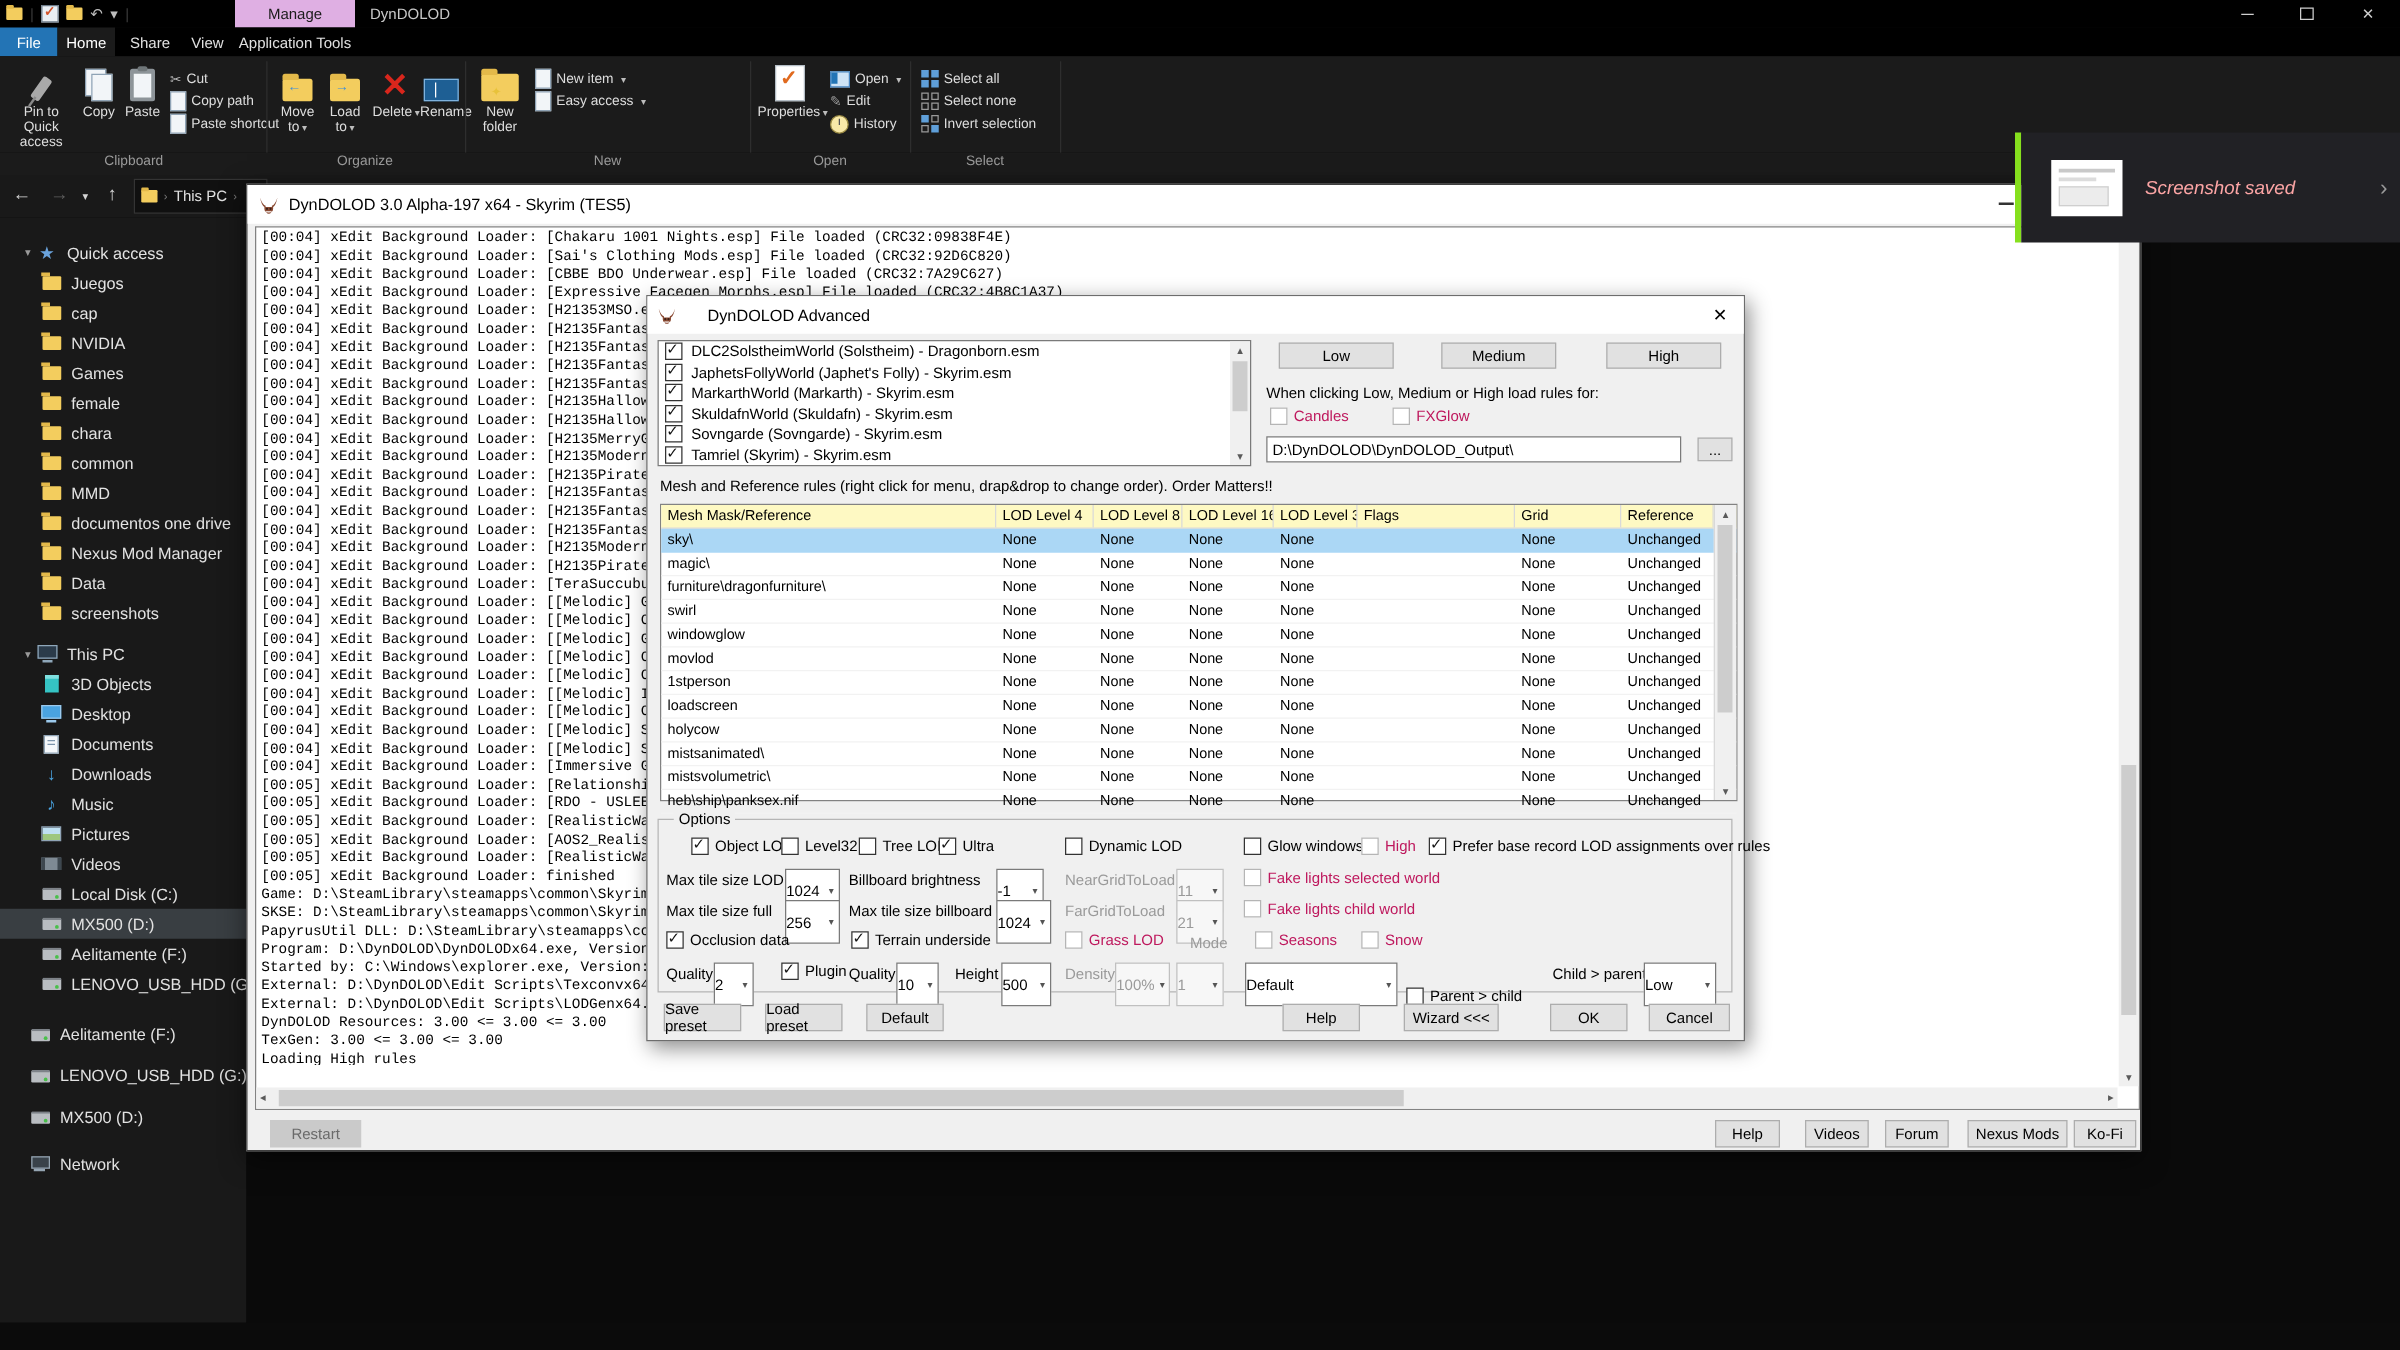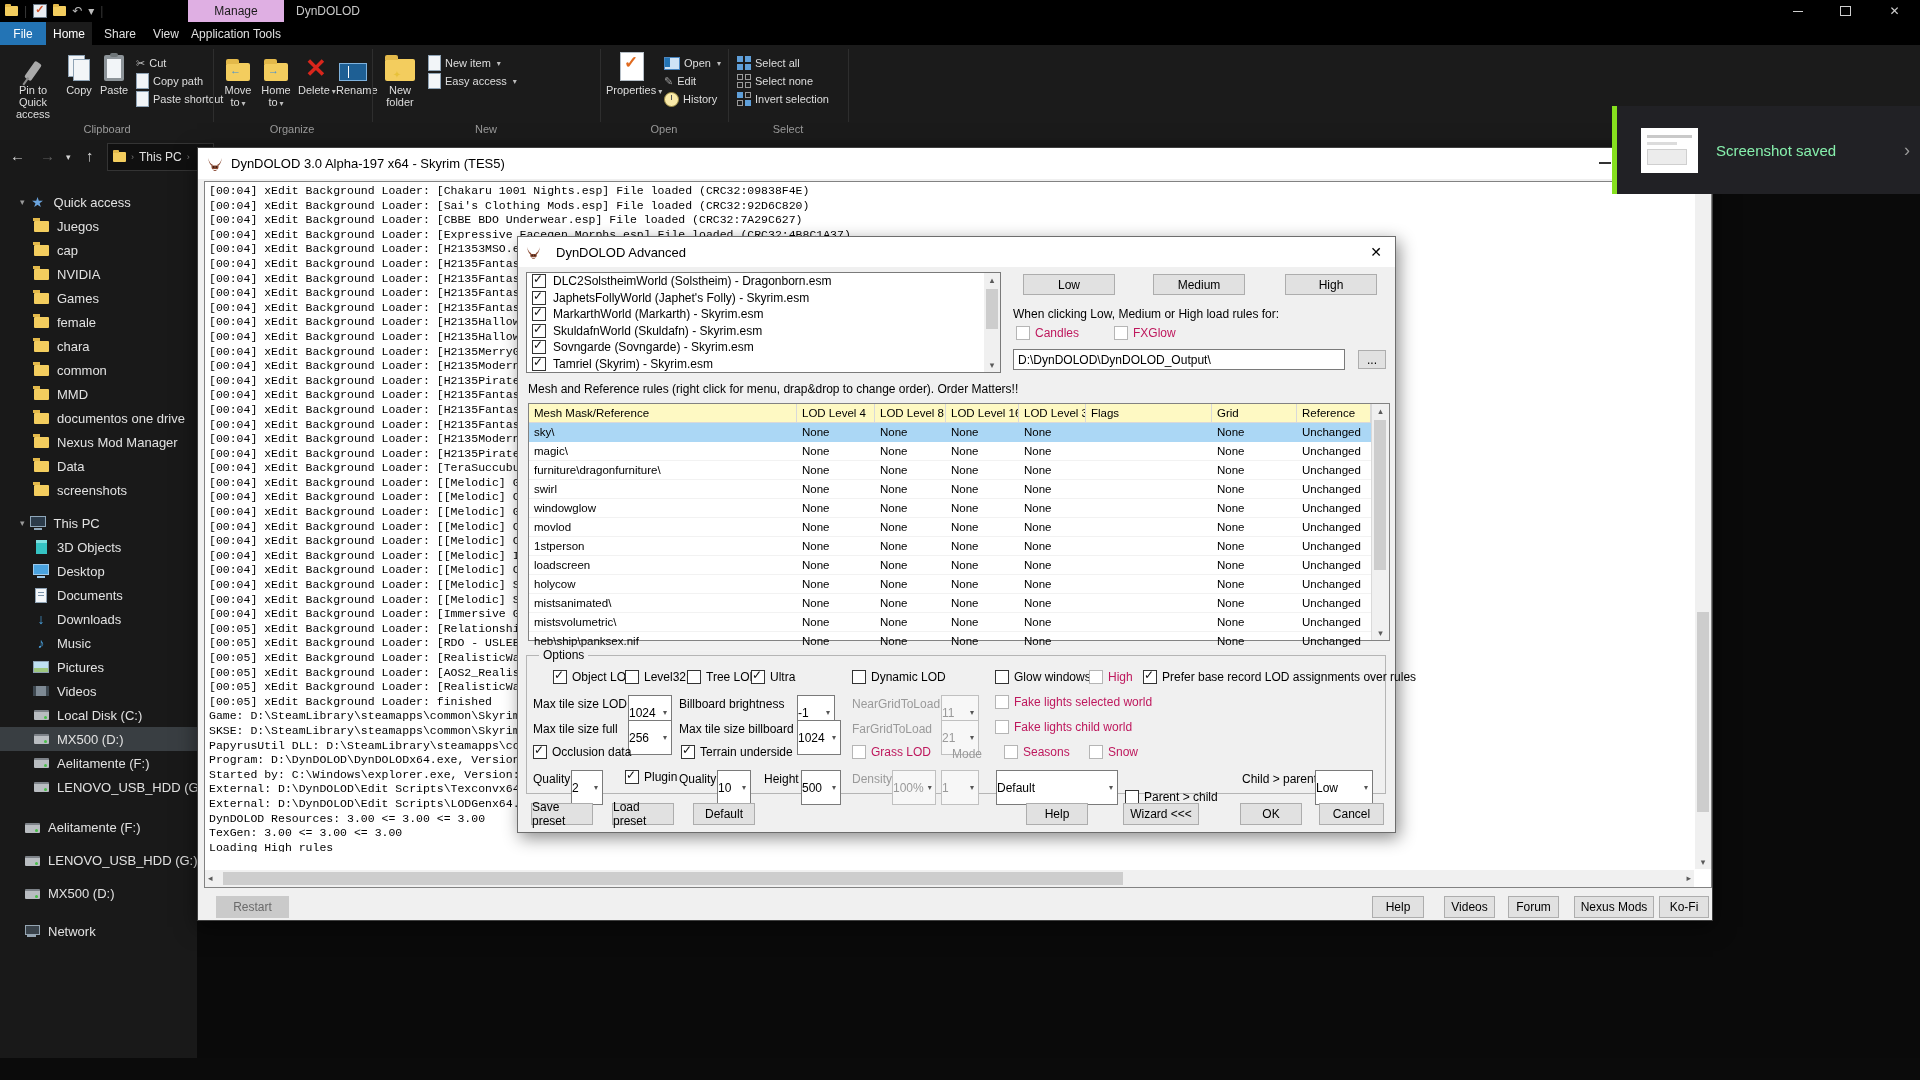--- a/index.html
+++ b/index.html
@@ -122,21 +122,21 @@
   .vscroll{position:absolute;background:#f0f0f0;}
   .hscroll{position:absolute;background:#f0f0f0;}
   .sarrow{position:absolute;color:#5a5a5a;font-size:9px;width:100%;text-align:center;}
   .thumb{position:absolute;background:#cdcdcd;}
   #win-restart{position:absolute;left:18px;top:748px;width:73px;height:22px;background:#cacaca;color:#6a6a6a;font-size:12px;display:flex;align-items:center;justify-content:center;}
   .btn{background:#e1e1e1;border:1px solid #adadad;color:#000;font-size:12px;display:flex;align-items:center;justify-content:center;box-sizing:border-box;}
   .fbtn{position:absolute;top:748px;height:22px;}
 
   
   #dialog{left:517px;top:236px;width:879px;height:597px;background:#f0f0f0;border:1px solid #6d6d6d;box-sizing:border-box;z-index:30;box-shadow:3px 5px 16px rgba(0,0,0,.45);font-size:12px;color:#000;}
-  #dlg-title{position:absolute;left:0;top:0;width:100%;height:30px;background:#fff;display:flex;align-items:center;gap:15px;padding-left:8px;box-sizing:border-box;font-size:13px;}
+  #dlg-title{position:absolute;left:0;top:0;width:100%;height:30px;background:#fff;display:flex;align-items:center;gap:25px;padding-left:8px;box-sizing:border-box;font-size:13px;}
   #dlg-close{position:absolute;right:8px;top:5px;width:22px;height:20px;display:flex;align-items:center;justify-content:center;font-size:14px;color:#000;}
   #worlds{position:absolute;left:8px;top:35px;width:475px;height:101px;background:#fff;border:1px solid #7a7a7a;box-sizing:border-box;overflow:hidden;}
   .world-row{height:16.5px;display:flex;align-items:center;gap:7px;padding-left:5px;}
   .wbox{width:12px;height:12px;background:#fff;border:1px solid #333;position:relative;flex:0 0 12px;}
   .wbox::after{content:"✓";position:absolute;left:0px;top:-3px;font-size:12px;color:#111;}
   #worlds .vscroll{right:0;top:0;width:16px;height:99px;}
   .lmh{position:absolute;top:37px;height:21px;width:92px;}
   #dlg-whenclick{position:absolute;left:495px;top:70px;}
   .cb{position:absolute;display:flex;align-items:center;gap:5px;white-space:nowrap;}
   .cb .box{width:12px;height:12px;background:#fff;border:1px solid #333;position:relative;flex:0 0 12px;}
@@ -246,21 +246,21 @@
           </span>
         </div>
       <span>Move to</span><span class="caret">▾</span>
     </div>
     <div class="bigbtn" style="left:258px;width:36px;">
       <div class="bicon">
           <span class="folder-lg" style="width:24px;height:18px;">
             <span class="arrow-blue" style="position:absolute;left:4px;top:1px;">→</span>
           </span>
         </div>
-      <span>Home to</span><span class="caret">▾</span>
+      <span>Load to</span><span class="caret">▾</span>
     </div>
     <div class="bigbtn" style="left:298px;width:36px;">
       <div class="bicon">
           <span class="xred">✕</span>
         </div>
       <span>Delete</span><span class="caret">▾</span>
     </div>
     <div class="bigbtn" style="left:336px;width:34px;">
       <div class="bicon">
           <span class="rename-icon"></span>
@@ -895,18 +895,18 @@
   </div>
 
   <div class="abs" style="left:1612px;top:106px;width:308px;height:88px;z-index:50;">
     <div style="position:absolute;left:0;top:0;width:5px;height:88px;background:#86e01e;"></div>
     <div style="position:absolute;left:5px;top:0;right:0;height:88px;background:#212125;display:flex;align-items:center;">
       <div style="width:57px;height:45px;background:#fff;margin-left:24px;position:relative;">
         <div style="position:absolute;left:6px;top:7px;width:45px;height:3px;background:#c9c9c9;"></div>
         <div style="position:absolute;left:6px;top:14px;width:30px;height:3px;background:#dcdcdc;"></div>
         <div style="position:absolute;left:6px;top:21px;width:38px;height:14px;background:#ececec;border:1px solid #cfcfcf;"></div>
       </div>
-      <span style="color:#86efac;font-size:15px;margin-left:18px;">Screenshot saved</span>
+      <span style="color:#fca5a5;font-size:15px;margin-left:18px;font-style:italic;">Screenshot saved</span>
       <span style="color:#9a9a9a;font-size:18px;margin-left:auto;margin-right:10px;">›</span>
     </div>
   </div>
 
 </div>
 
 </body></html>

